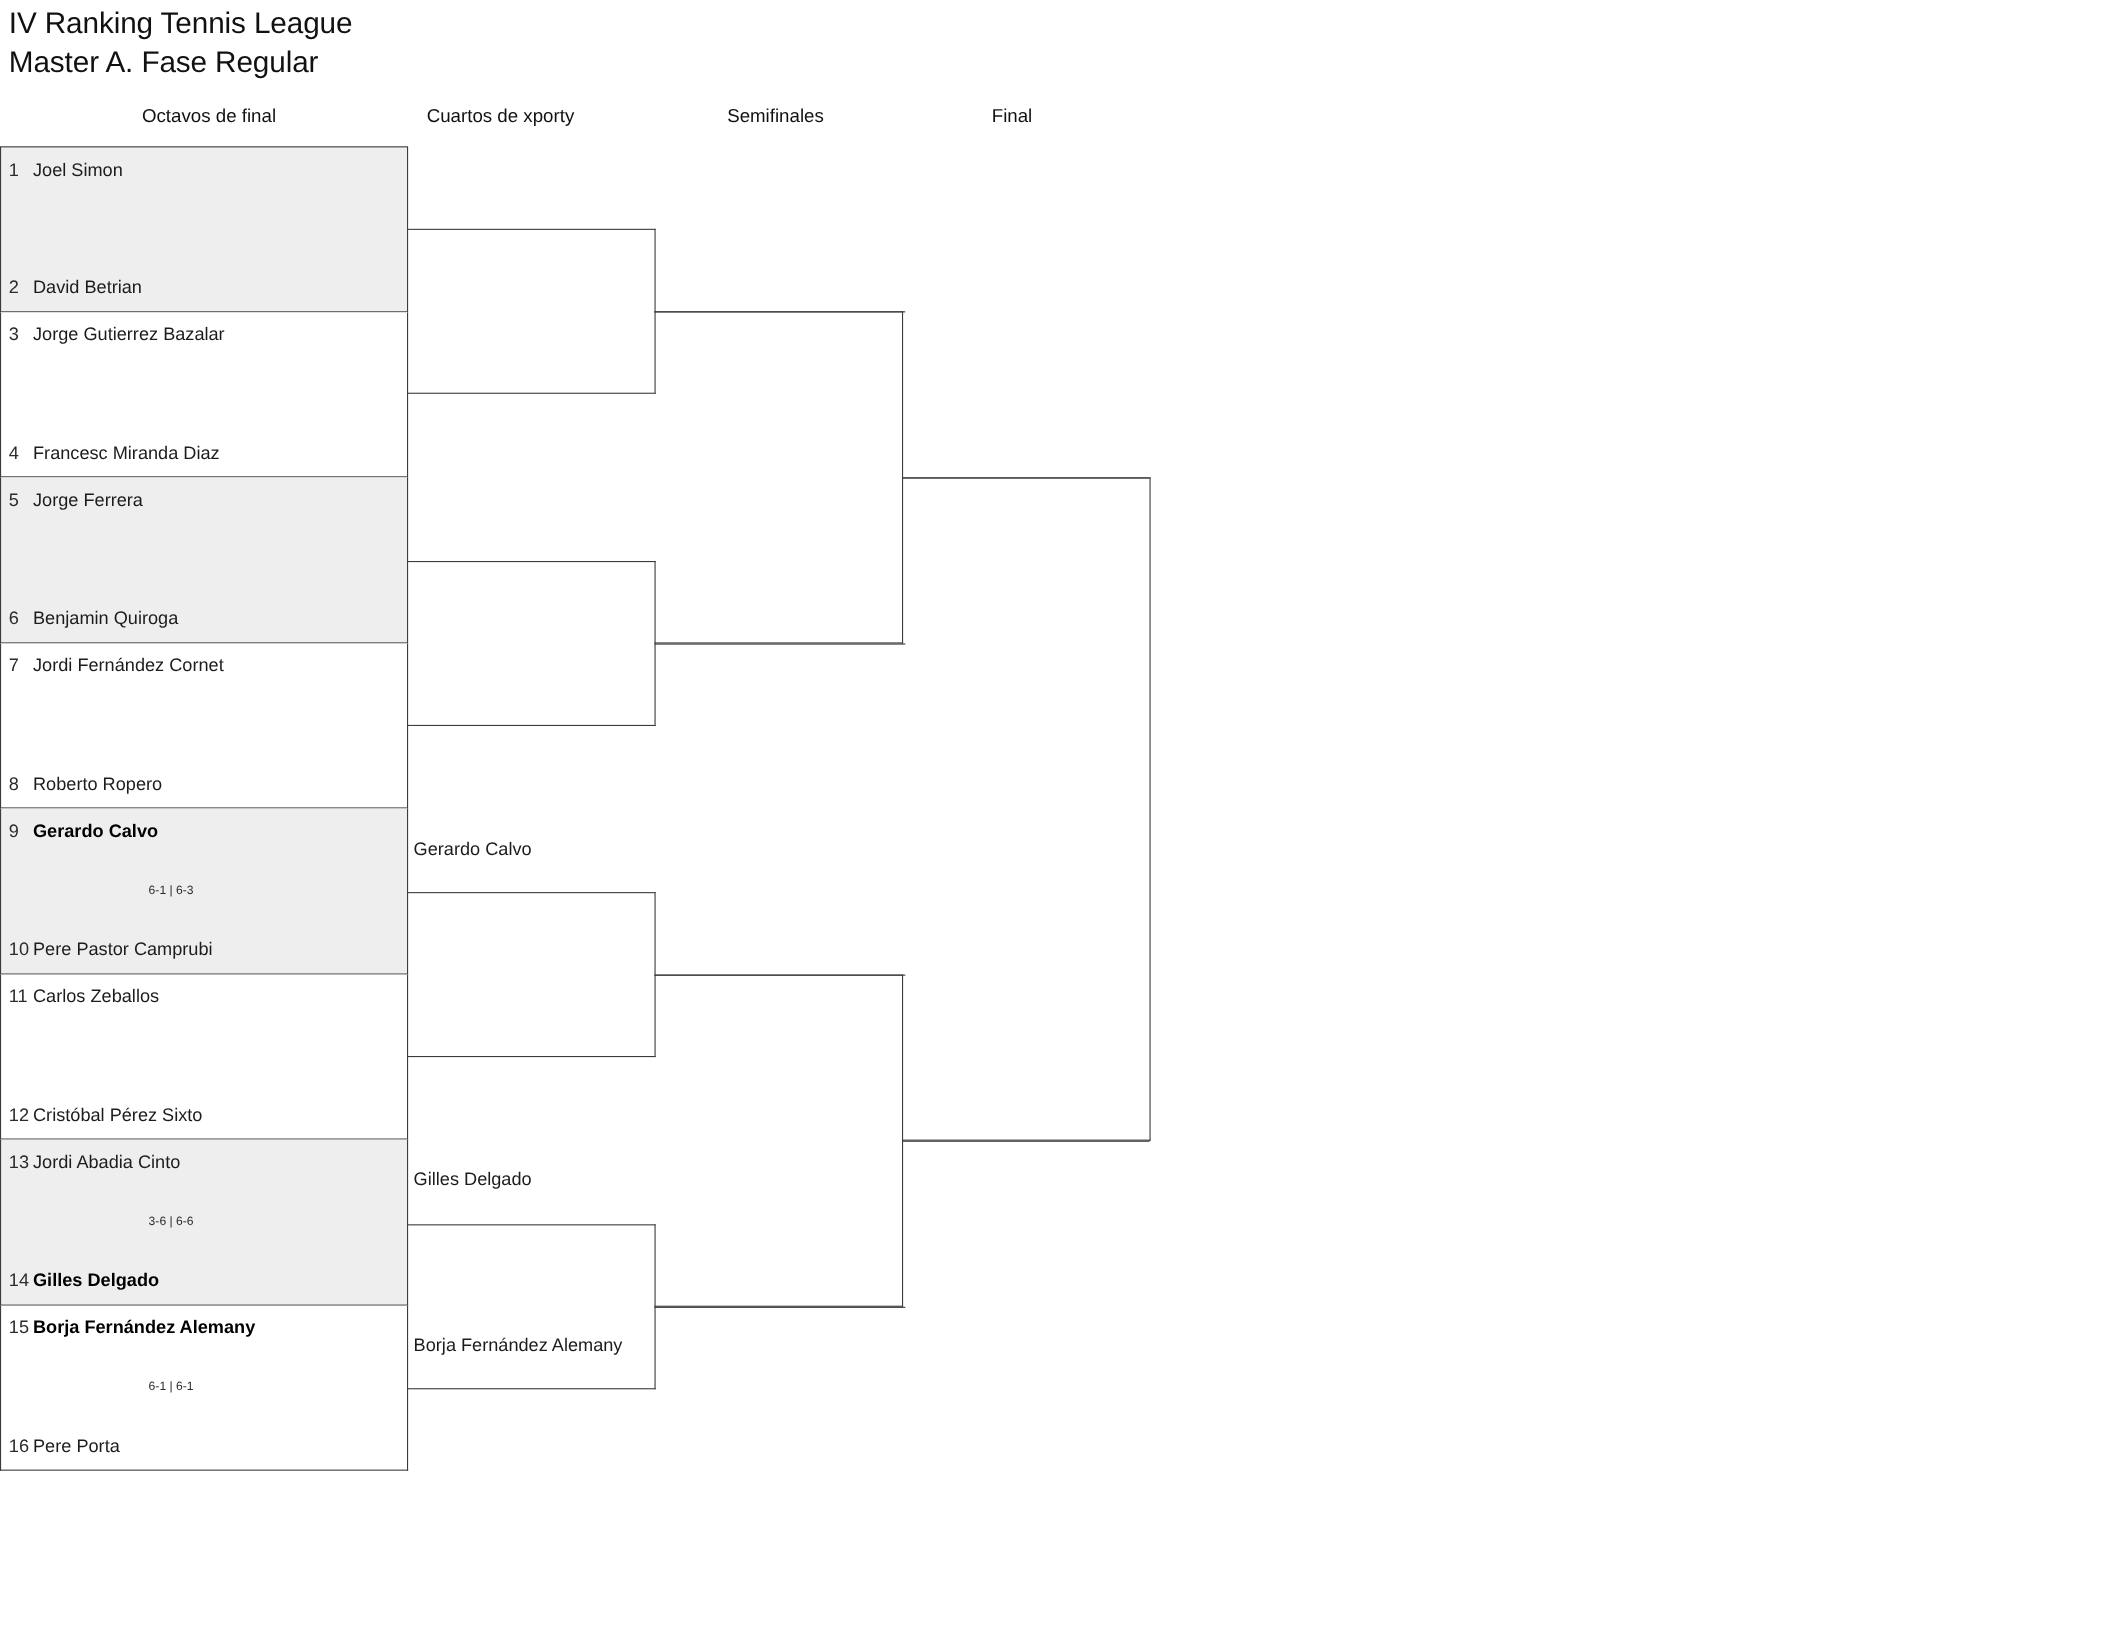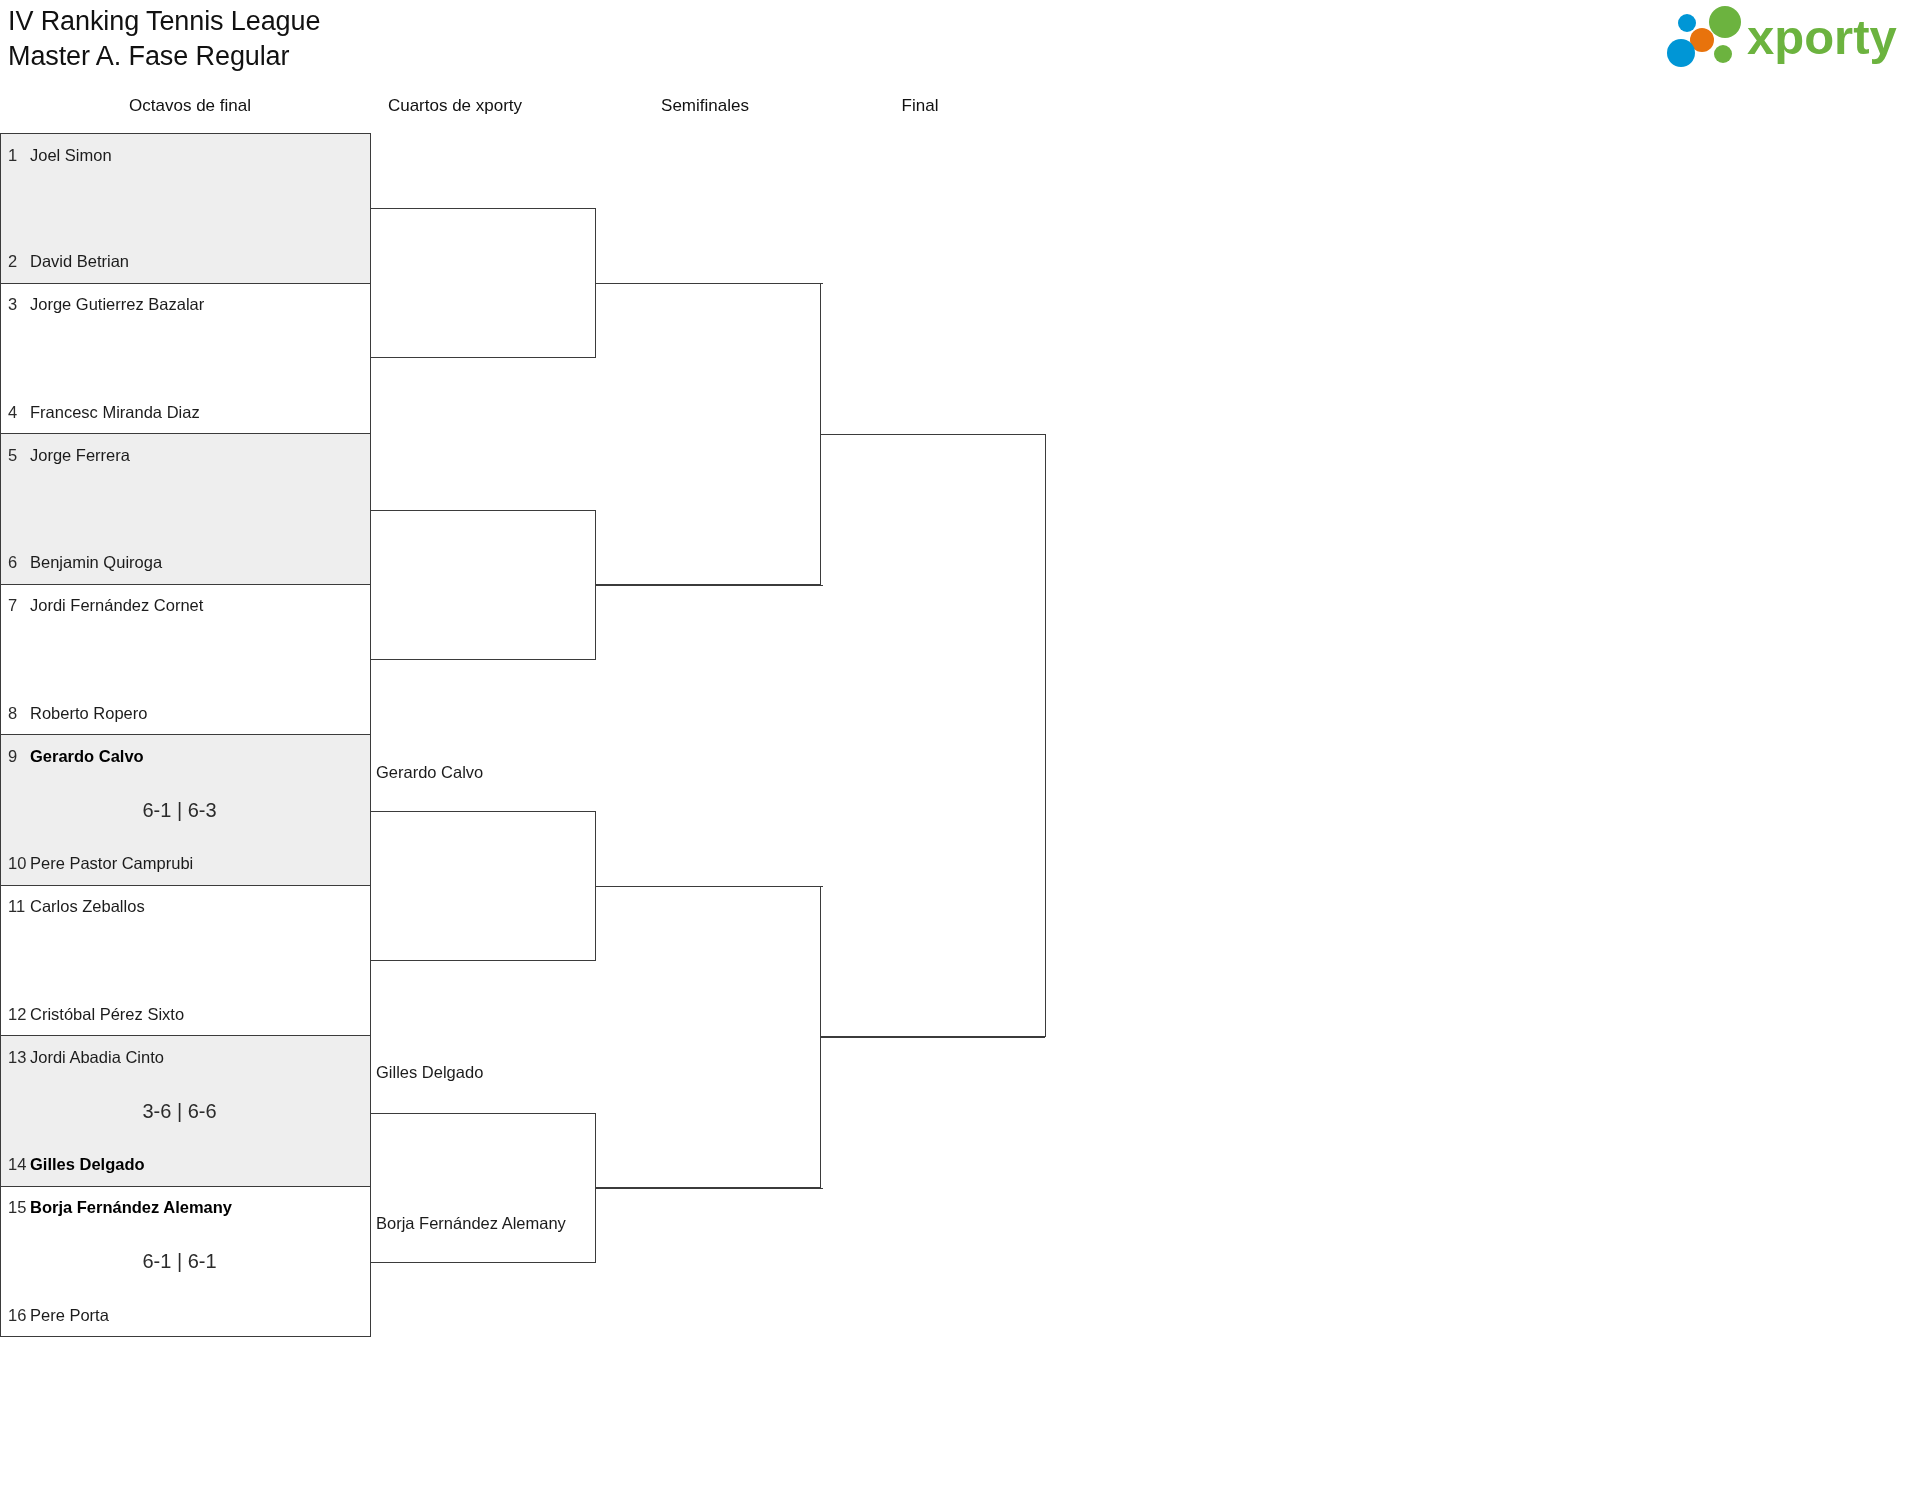--- a/index.html
+++ b/index.html
@@ -90,25 +90,24 @@
   .pname { color: #1c1c1c; }
   .pname.win { font-weight: 700; color: #000000; }
 
   .score {
     position: absolute;
     left: 0;
     width: 100%;
     top: 50%;
     transform: translateY(-50%);
     text-align: center;
-    font-size: 20px;
+    font-size: 11px;
     color: #2b2b2b;
     padding-right: 60px;
     white-space: nowrap;
-    margin-left: 24px;
   }
 
   
   .conn {
     position: absolute;
     border: 1px solid #3b3b3b;
     border-left: none;
     background: transparent;
     pointer-events: none;
   }
@@ -129,30 +128,20 @@
 </head>
 <body>
 
 <div id="root">
 
   <div class="title-block">
     <div class="title-line">IV Ranking Tennis League</div>
     <div class="title-line">Master A. Fase Regular</div>
   </div>
 
-  <div class="logo">
-    <svg width="250" height="62" viewBox="0 0 250 62" xmlns="http://www.w3.org/2000/svg">
-      <circle cx="24" cy="17" r="9" fill="#0096d6"></circle>
-      <circle cx="62" cy="16" r="16" fill="#6cb33f"></circle>
-      <circle cx="39" cy="34" r="12" fill="#e8730c"></circle>
-      <circle cx="18" cy="47" r="14" fill="#0096d6"></circle>
-      <circle cx="60" cy="48" r="9" fill="#6cb33f"></circle>
-      <text x="84" y="48" font-family="Liberation Sans, sans-serif" font-size="49" font-weight="700" fill="#6cb33f">xporty</text>
-    </svg>
-  </div>
 
   <div class="round-head" style="left:65px;  width:250px;">Octavos de final</div>
   <div class="round-head" style="left:355px; width:200px;">Cuartos de xporty</div>
   <div class="round-head" style="left:610px; width:190px;">Semifinales</div>
   <div class="round-head" style="left:855px; width:130px;text-align:center;">Final</div>
 
   <div class="octavos">
 
     <div class="pair shaded">
       <div class="slot top">

